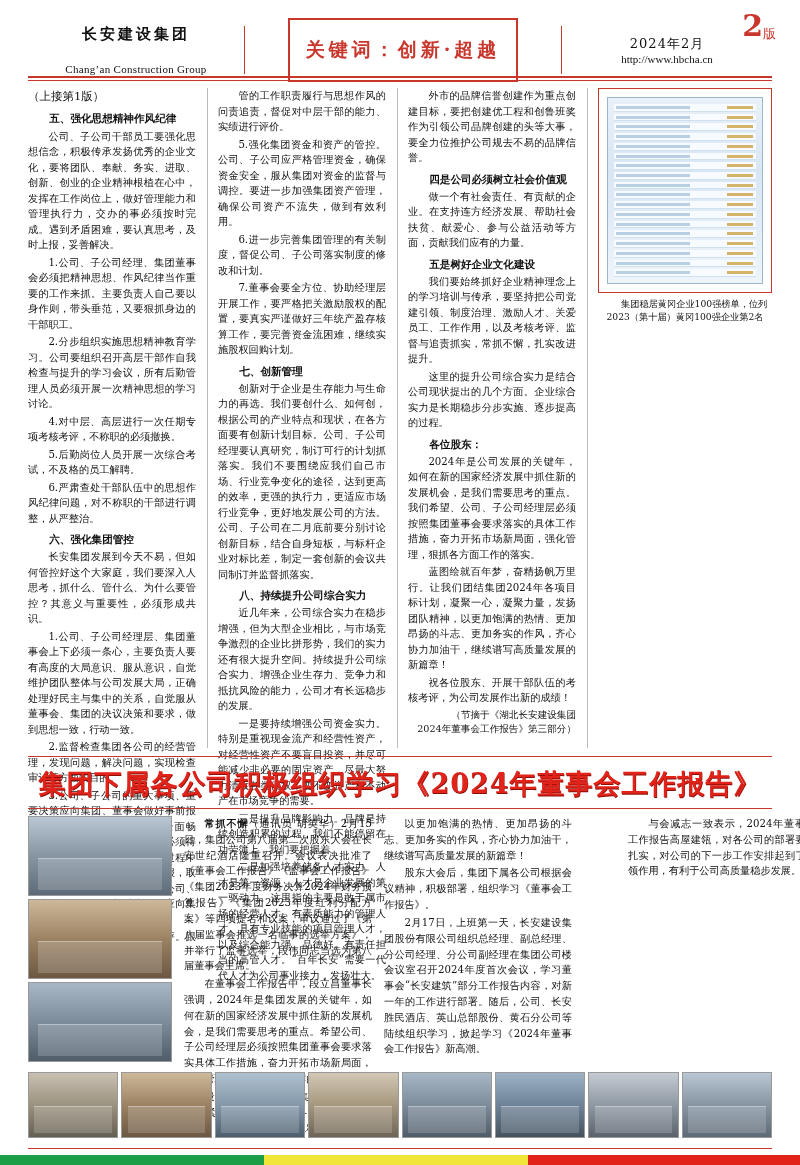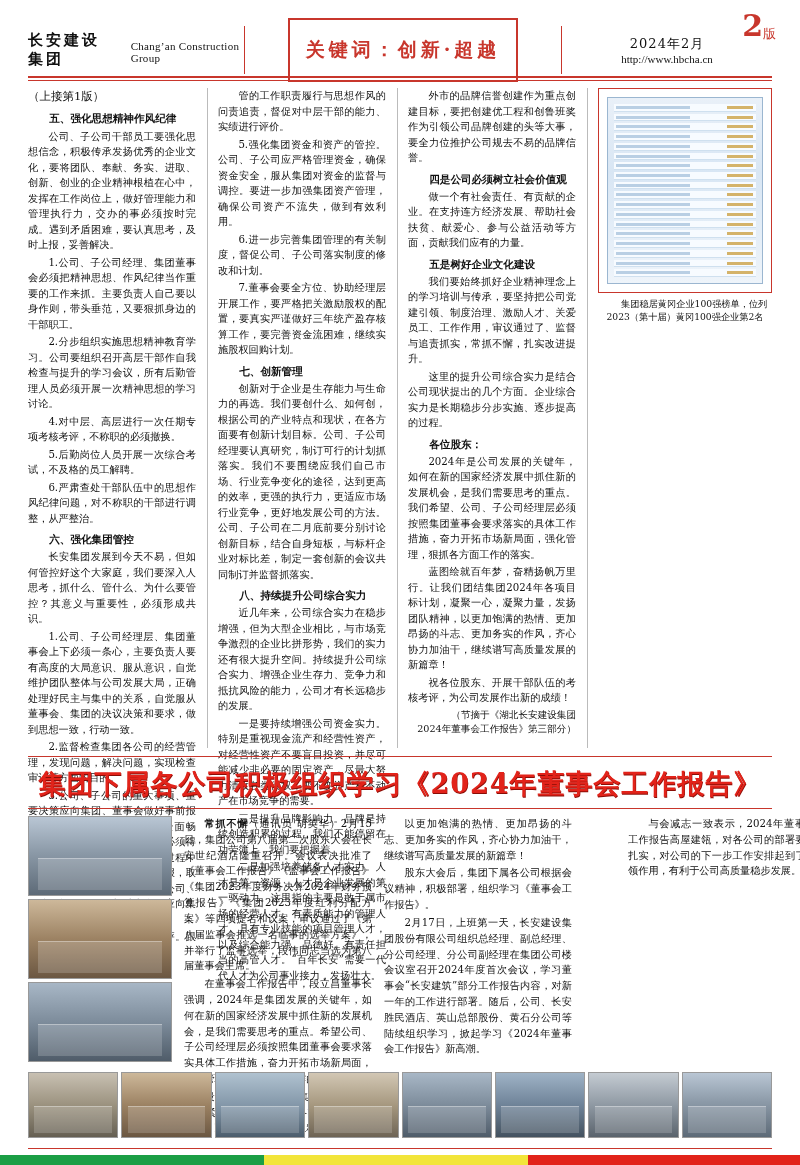--- a/index.html
+++ b/index.html
@@ -15,21 +15,21 @@
     position:absolute;left:0;top:0;width:800px;height:1165px;
     padding:0;box-sizing:border-box;
   }
   
   .masthead{
     position:absolute;left:28px;top:26px;width:744px;height:48px;
     display:flex;align-items:stretch;
   }
   .mh-left{
     width:216px;border-right:1px solid #c8362c;
-    display:flex;flex-direction:row;justify-content:center;align-items:center;gap:16px;
+    display:flex;flex-direction:column;justify-content:center;align-items:center;gap:16px;
   }
   .mh-cn{
     font-family:"DejaVu Serif","Liberation Serif",serif;
     font-size:15px;font-weight:bold;letter-spacing:3px;color:#111;
   }
   .mh-en{
     font-size:11px;letter-spacing:0.3px;color:#111;margin-top:3px;
     font-family:"Liberation Serif",serif;
   }
   .mh-mid{
@@ -240,21 +240,21 @@
       <p>一是要持续增强公司资金实力。特别是重视现金流产和经营性资产，对经营性资产不要盲目投资，并尽可能减少非必要的固定资产，尽最大努力清收各类债权，变不变资产和不动产在市场竞争的需要。</p>
       <p>三是提升品牌影响力。品牌是持续创造积累的过程，我们不能停留在功劳簿上，我们要把握着、</p>
       <p>二是加强培养储备人才实力。人才是第一资源，人才是企业发展的第一驱动力。这里指的主要是敢于属市场的经营人才、有素质能力的管理人才、具有专业技能的项目管理人才，以及综合能力强、品德好、有责任担当的高管人才。“百年长安”需要一代代人才为公司事业接力，发扬壮大。</p>
     </div>
 
     <div class="col" id="col3">
       <p>外市的品牌信誉创建作为重点创建目标，要把创建优工程和创鲁班奖作为引领公司品牌创建的头等大事，要全力位推护公司规去不易的品牌信誉。</p>
       <h4>四是公司必须树立社会价值观</h4>
       <p>做一个有社会责任、有贡献的企业。在支持连方经济发展、帮助社会扶贫、献爱心、参与公益活动等方面，贡献我们应有的力量。</p>
       <h4>五是树好企业文化建设</h4>
-      <p>我们要始终抓好企业精神理念上的学习培训与传承，要坚持把公司党建引领、制度治理、激励人才、关爱员工、工作作用，审议通过了、监督与追责抓实，常抓不懈，扎实改进提升。</p>
+      <p>我们要始终抓好企业精神理念上的学习培训与传承，要坚持把公司党建引领、制度治理、激励人才、关爱员工、工作作用，以及考核考评、监督与追责抓实，常抓不懈，扎实改进提升。</p>
       <p>这里的提升公司综合实力是结合公司现状提出的几个方面。企业综合实力是长期稳步分步实施、逐步提高的过程。</p>
       <h4>各位股东：</h4>
       <p>2024年是公司发展的关键年，如何在新的国家经济发展中抓住新的发展机会，是我们需要思考的重点。我们希望、公司、子公司经理层必须按照集团董事会要求落实的具体工作措施，奋力开拓市场新局面，强化管理，狠抓各方面工作的落实。</p>
       <p>蓝图绘就百年梦，奋精扬帆万里行。让我们团结集团2024年各项目标计划，凝聚一心，凝聚力量，发扬团队精神，以更加饱满的热情、更加昂扬的斗志、更加务实的作风，齐心协力加油干，继续谱写高质量发展的新篇章！</p>
       <p>祝各位股东、开展干部队伍的考核考评，为公司发展作出新的成绩！</p>
       <p class="srcline">（节摘于《湖北长安建设集团2024年董事会工作报告》第三部分）</p>
     </div>
 
     <div class="col" id="col4">
       <div class="photo-box">

